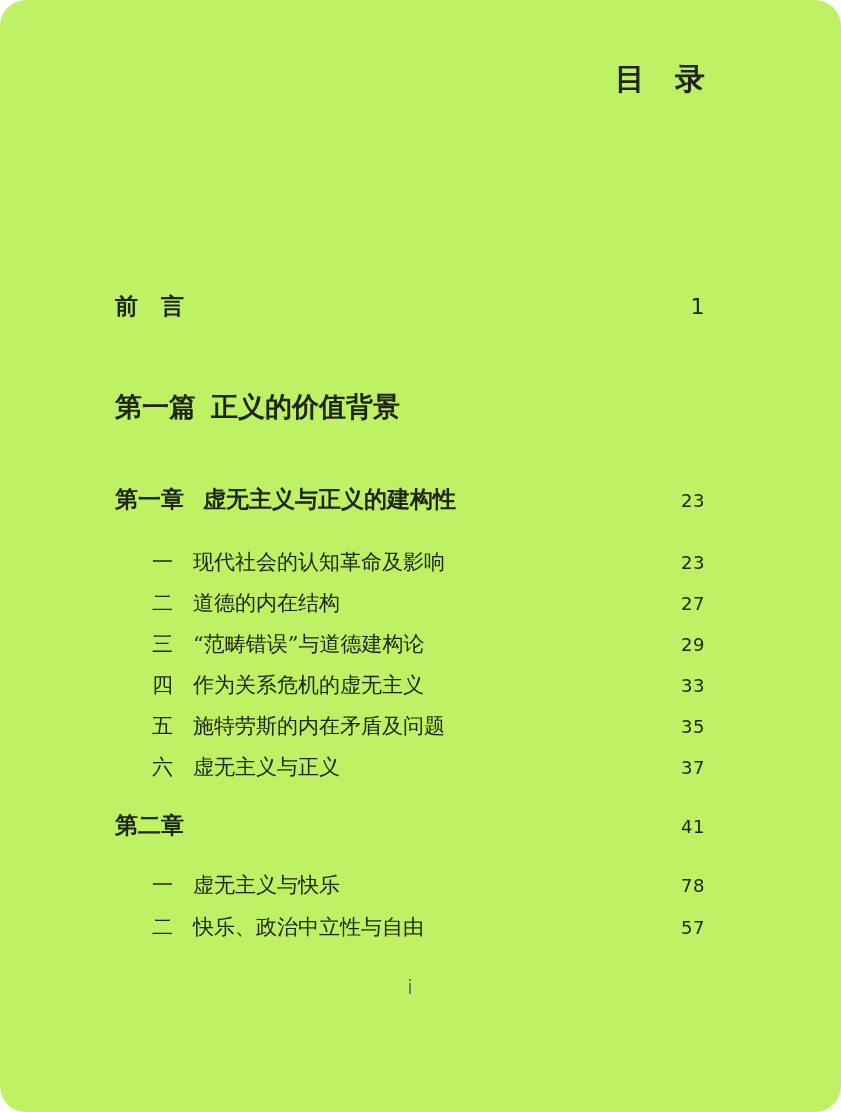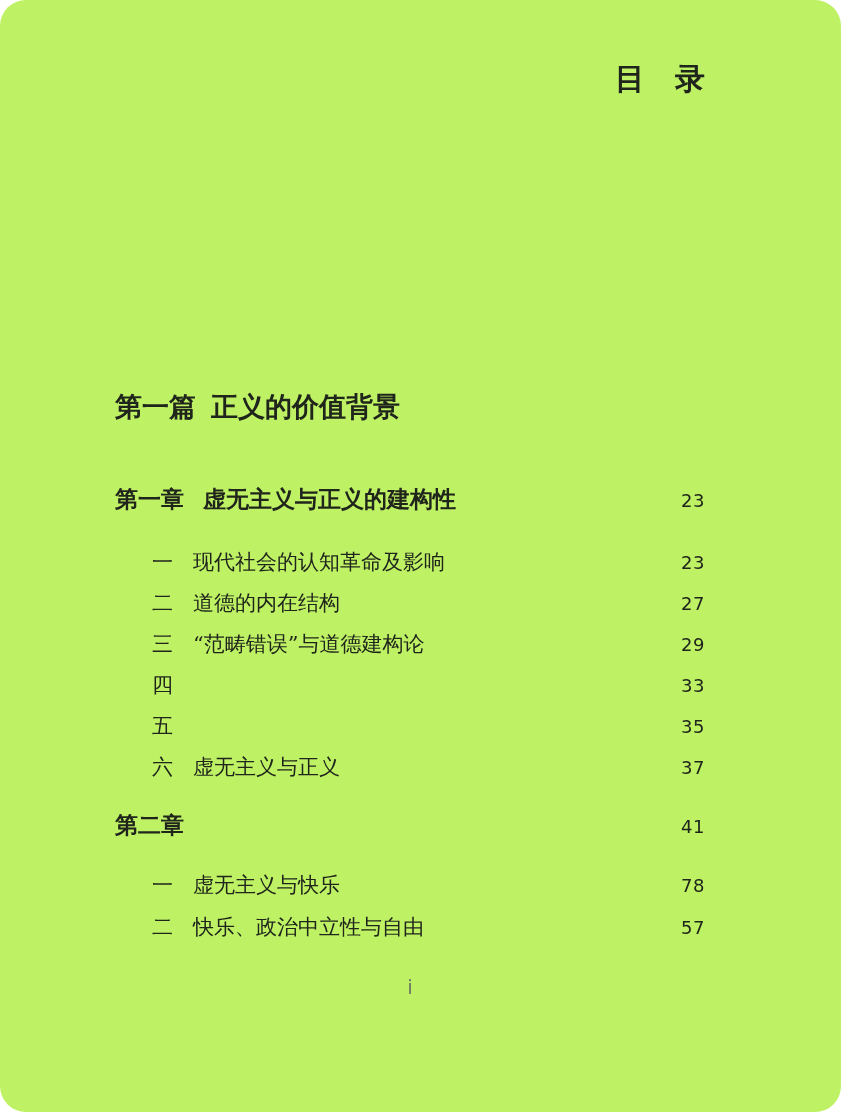--- a/index.html
+++ b/index.html
@@ -99,20 +99,24 @@
     font-family: "DejaVu Sans", "Liberation Sans", sans-serif;
   }
 </style>
 </head>
 <body>
 
 <div class="page">
 
   <h1 class="toc-title">目　录</h1>
 
+  <div class="row preface-row">
+    <span class="preface-label">前　言</span>
+    <span class="page-num">1</span>
+  </div>
 
   <div class="row part-row">
     <span class="part-number">第一篇</span>
     <span class="part-title">正义的价值背景</span>
   </div>
 
   <div class="row chapter-row chapter1-row">
     <span class="chapter-number">第一章</span>
     <span class="chapter-title">虚无主义与正义的建构性</span>
     <span class="page-num">23</span>
@@ -131,25 +135,27 @@
   </div>
 
   <div class="row section-row s1-2">
     <span class="section-num">三</span>
     <span class="section-title">“范畴错误”与道德建构论</span>
     <span class="page-num">29</span>
   </div>
 
   <div class="row section-row s1-3">
     <span class="section-num">四</span>
+    <span class="section-title">作为关系危机的虚无主义</span>
     <span class="page-num">33</span>
   </div>
 
   <div class="row section-row s1-4">
     <span class="section-num">五</span>
+    <span class="section-title">施特劳斯的内在矛盾及问题</span>
     <span class="page-num">35</span>
   </div>
 
   <div class="row section-row s1-5">
     <span class="section-num">六</span>
     <span class="section-title">虚无主义与正义</span>
     <span class="page-num">37</span>
   </div>
 
   <div class="row chapter-row chapter2-row">

